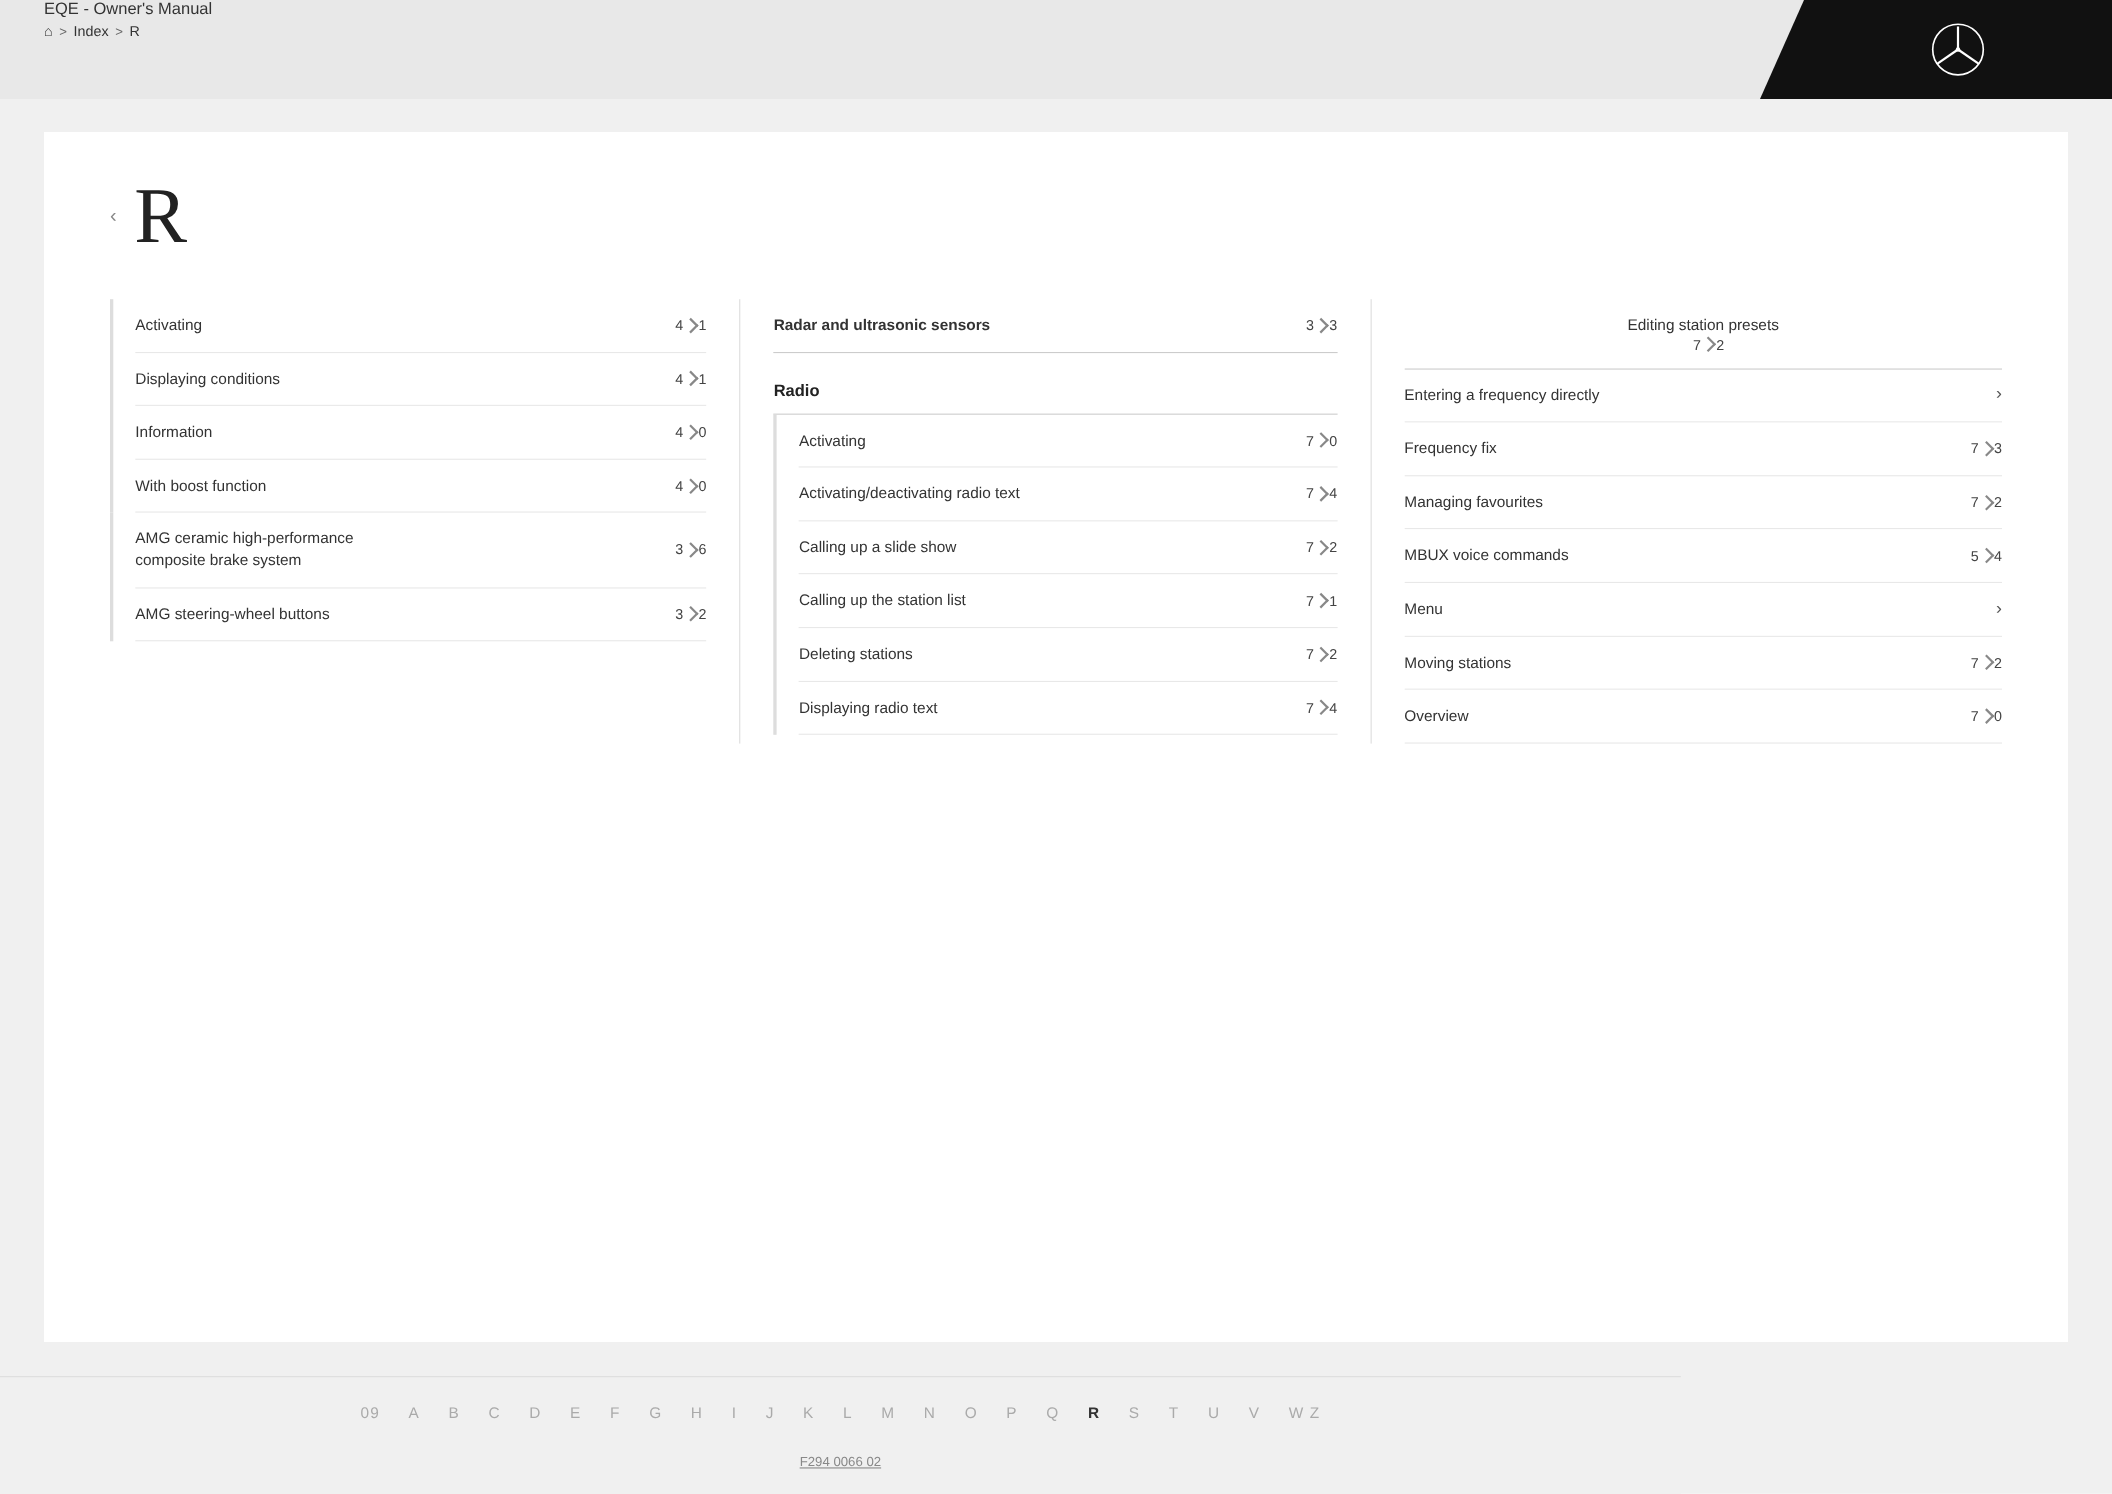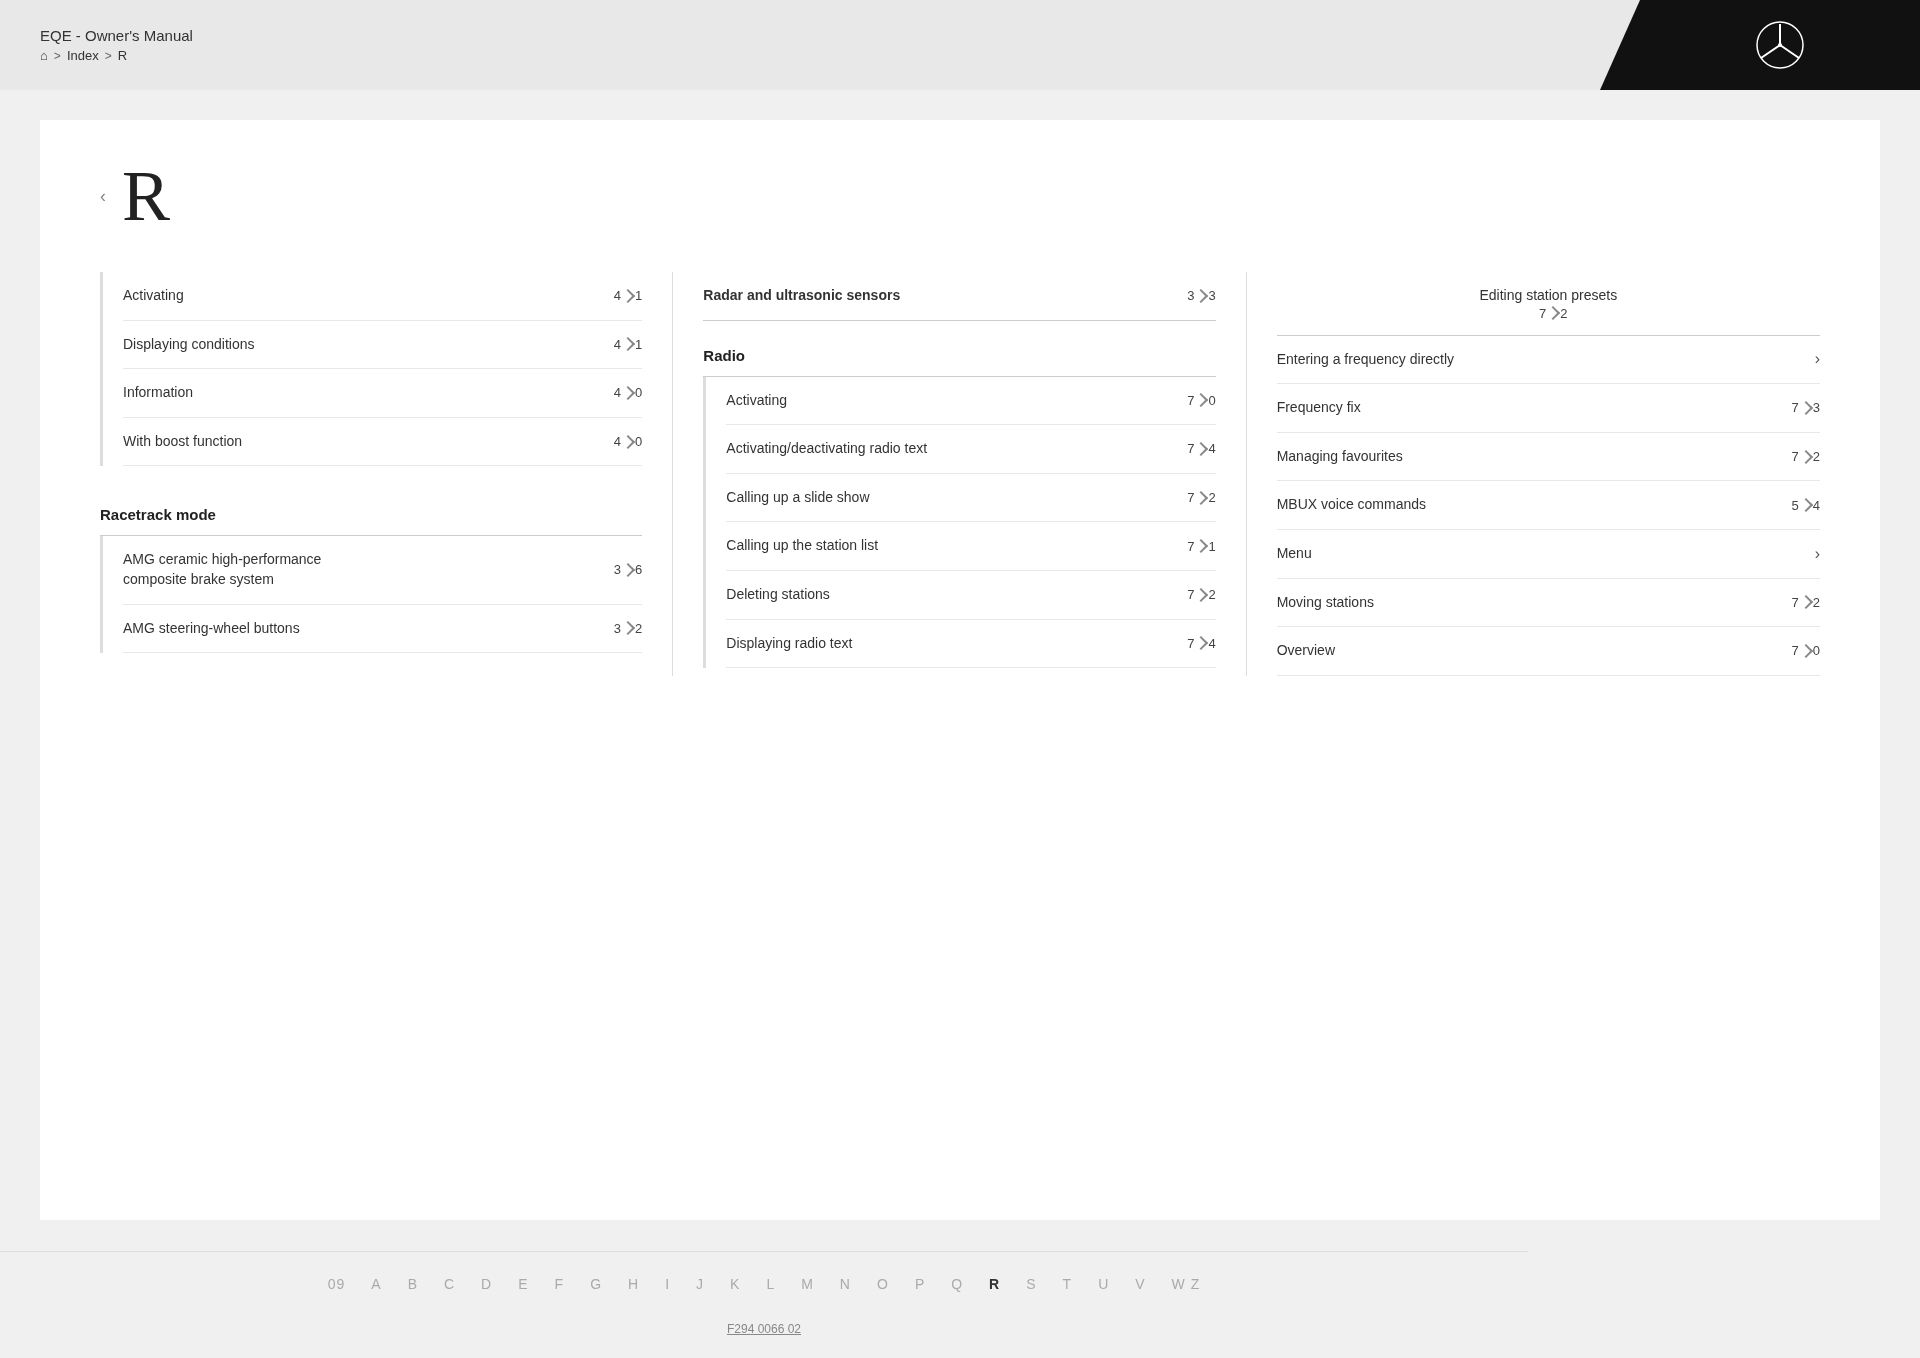--- a/index.html
+++ b/index.html
@@ -8,21 +8,20 @@
       background: #f0f0f0;
       min-height: 1358px;
       width: 1920px;
     }
 
     
     .header {
       background: #e8e8e8;
       height: 90px;
       display: flex;
-      align-items: center;
       padding: 0 40px;
       position: relative;
     }
     .header-title-block {
       display: flex;
       flex-direction: column;
     }
     .header-title {
       font-size: 15px;
       color: #333;
@@ -296,21 +295,20 @@
           <span class="entry-page">
             <span class="pnum">
                 <span class="pnum-digits">4</span>
                 <span class="pnum-arrow"></span>
                 <span class="pnum-digits">0</span>
               </span>
           </span>
         </div>
       </div>
 
-      <div class="section-subheading" style="margin-top:24px;">Racetrack mode</div>
       <div class="sub-section">
         <div class="index-entry">
           <span class="entry-label">AMG ceramic high-performance<br>composite brake system</span>
           <span class="entry-page">
             <span class="pnum">
                 <span class="pnum-digits">3</span>
                 <span class="pnum-arrow"></span>
                 <span class="pnum-digits">6</span>
               </span>
           </span>

